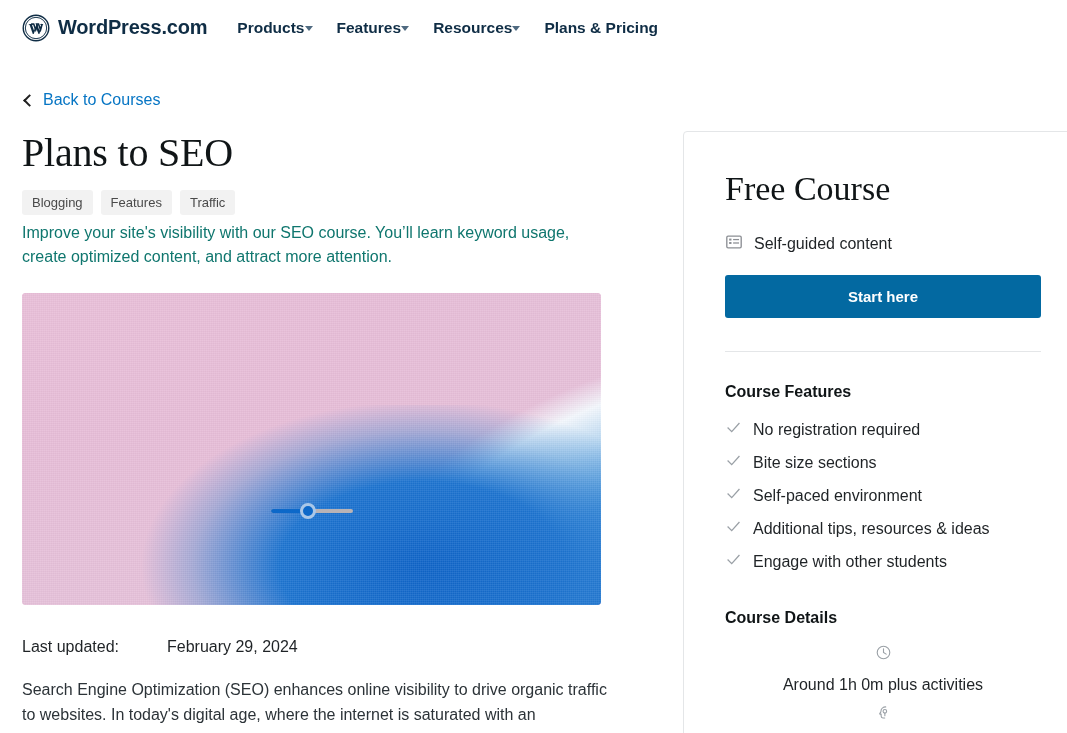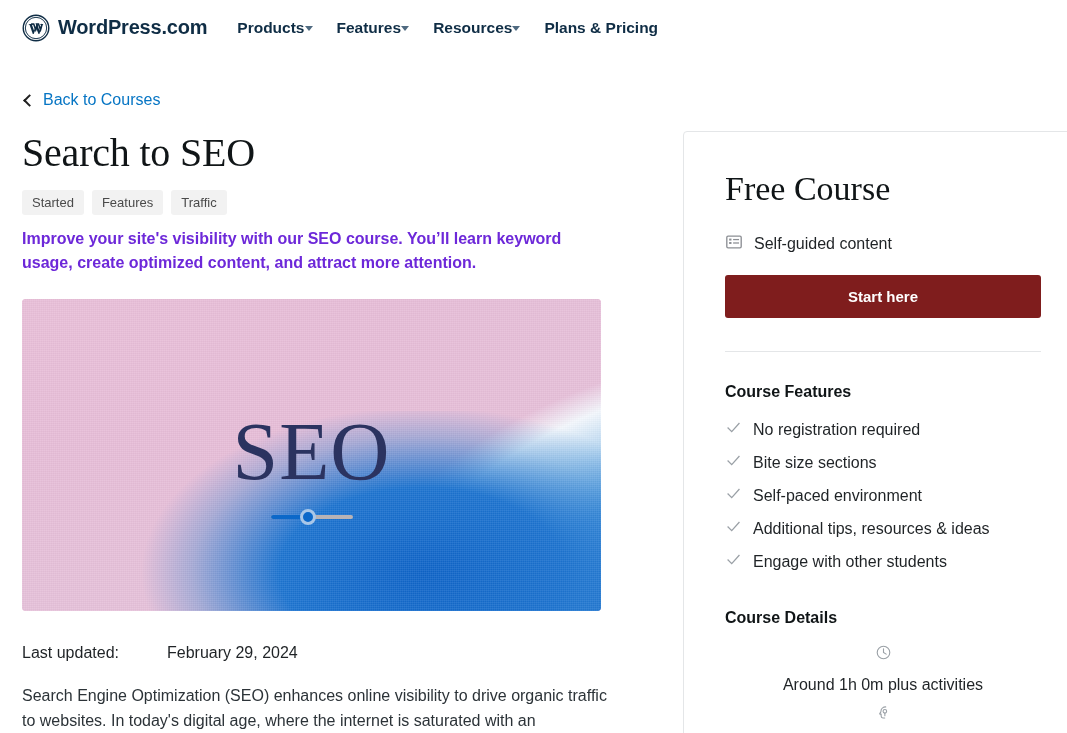--- a/index.html
+++ b/index.html
@@ -143,24 +143,23 @@
     font-size: 13px;
     border-radius: 3px;
     padding: 5px 10px;
     white-space: nowrap;
     cursor: pointer;
   }
 
   .lede {
     font-size: 16px;
     line-height: 24px;
-    color: #6d28d9;
-    margin: 12px 0 0 0;
+    color: #0f766e;
+    margin: 6px 0 0 0;
     max-width: 580px;
-    font-weight: bold;
   }
 
   
   .hero {
     position: relative;
     width: 579px;
     height: 312px;
     margin-top: 24px;
     border-radius: 4px;
     overflow: hidden;
@@ -281,21 +280,21 @@
     margin-top: 26px;
     font-size: 16px;
     color: #1f2326;
   }
   .icon { flex: none; display: block; }
 
   .cta {
     display: block;
     width: 100%;
     margin-top: 20px;
-    background: #7f1d1d;
+    background: #0369a1;
     color: #ffffff;
     border: none;
     border-radius: 3px;
     font-size: 15px;
     font-weight: 700;
     padding: 13px 0;
     cursor: pointer;
     font-family: "Liberation Sans", sans-serif;
   }
 
@@ -372,36 +371,35 @@
 
   <div class="breadcrumb">
     <span class="chev"></span>
     <span class="breadcrumb-label">Back to Courses</span>
   </div>
 
   <div class="layout">
 
     <main class="col-main">
 
-      <h1 class="course-title">Search to SEO</h1>
+      <h1 class="course-title">Plans to SEO</h1>
 
       <div class="tags">
-        <span class="tag">Started</span>
+        <span class="tag">Blogging</span>
         <span class="tag">Features</span>
         <span class="tag">Traffic</span>
       </div>
 
       <p class="lede">Improve your site's visibility with our SEO course. You’ll learn keyword usage, create optimized content, and attract more attention.</p>
 
       <div class="hero">
         <div class="hero-pink"></div>
         <div class="hero-blue"></div>
         <div class="hero-glow"></div>
         <div class="hero-noise"></div>
-        <div class="hero-word">SEO</div>
         <div class="hero-slider">
           <div class="slider-track"></div>
           <div class="slider-fill"></div>
           <div class="slider-thumb"></div>
         </div>
       </div>
 
       <div class="meta-row">
         <span class="meta-label">Last updated:</span>
         <span class="meta-value">February 29, 2024</span>

